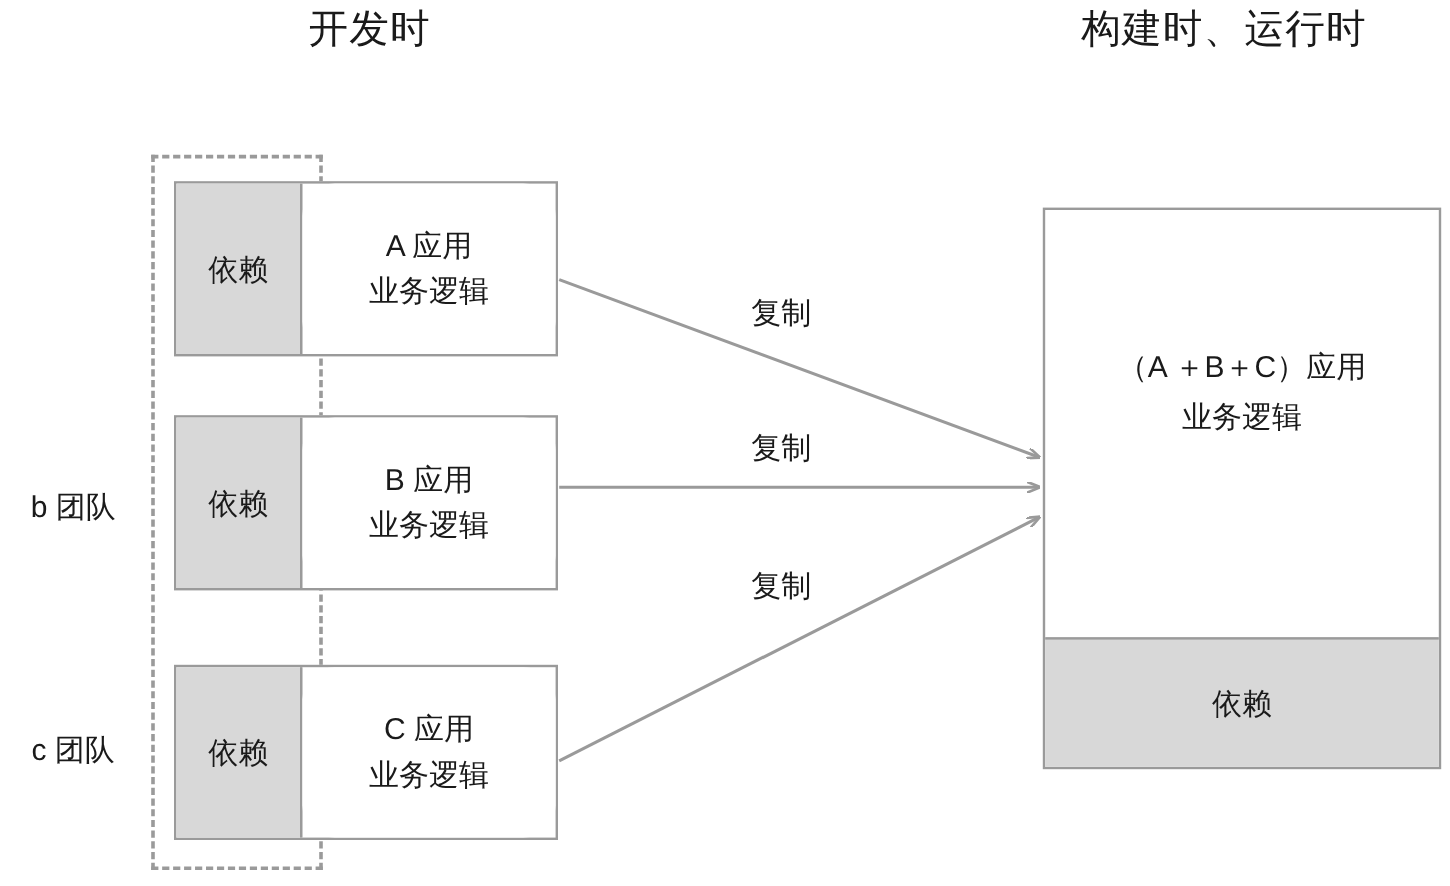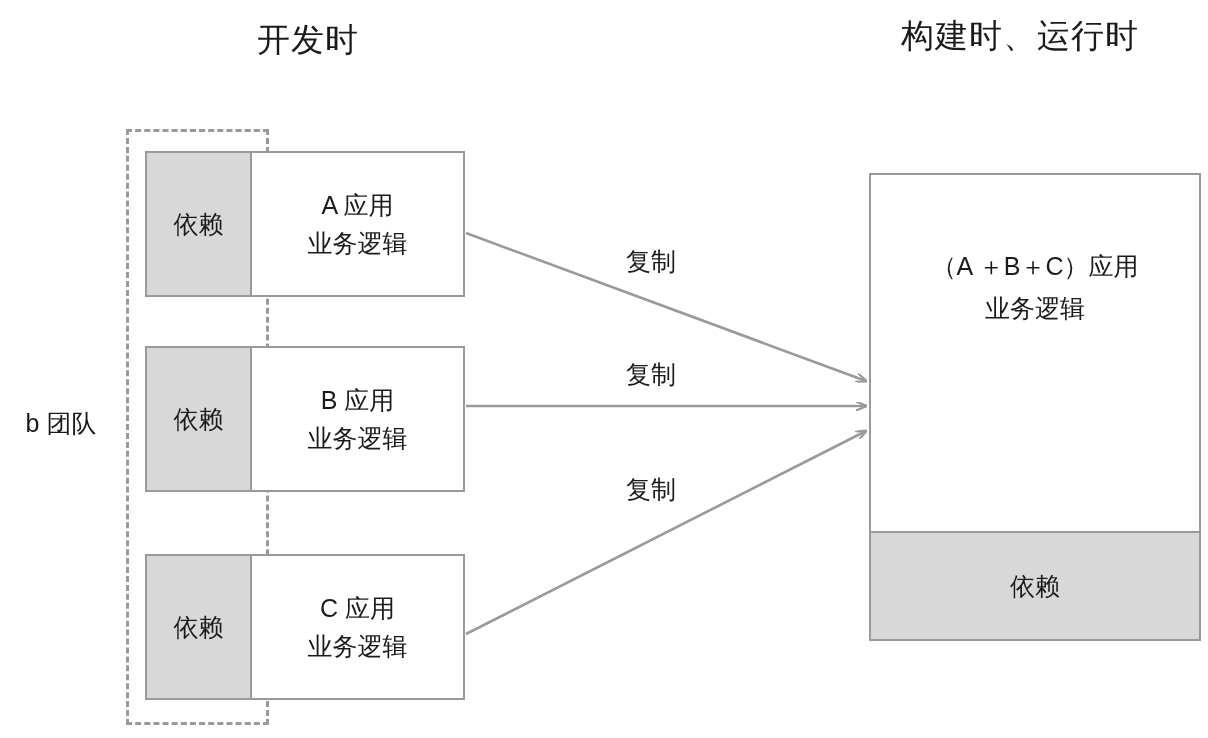--- a/index.html
+++ b/index.html
@@ -23,22 +23,22 @@
   
   .heading {
     position: absolute;
     font-size: 33px;
     line-height: 40px;
     letter-spacing: 1px;
     color: #1a1a1a;
     white-space: nowrap;
     text-align: center;
   }
-  #heading-dev  { left: 158px; top: 4px;  width: 300px; margin-top: 16px; }
-  #heading-build{ left: 850px; top: 16px;  width: 340px; }
+  #heading-dev  { left: 158px; top: 4px;  width: 300px; }
+  #heading-build{ left: 850px; top: 4px;  width: 340px; }
 
   
   .team-label {
     position: absolute;
     left: 0px;
     width: 122px;
     text-align: center;
     font-size: 25px;
     line-height: 30px;
     color: #1a1a1a;
@@ -114,21 +114,21 @@
     background: #ffffff;
     display: flex;
     flex-direction: column;
   }
   #combined-logic {
     flex: 1 1 auto;
     display: flex;
     flex-direction: column;
     align-items: center;
     justify-content: flex-start;
-    padding-top: 70px;
+    padding-top: 110px;
     font-size: 25px;
     line-height: 42px;
     color: #1a1a1a;
     box-sizing: border-box;
   }
   #combined-logic span { display: block; white-space: nowrap; }
   #combined-dep {
     flex: 0 0 108px;
     background: #d8d8d8;
     border-top: 2px solid #9a9a9a;
@@ -164,20 +164,21 @@
 </style>
 </head>
 <body>
 
 <div id="canvas">
 
   <div class="heading" id="heading-dev">开发时</div>
   <div class="heading" id="heading-build">构建时、运行时</div>
 
   <div class="team-label" id="team-b">b 团队</div>
+  <div class="team-label" id="team-c">c 团队</div>
 
   <div id="dashed-frame"></div>
 
   <div class="app-box" id="app-box-a">
     <div class="dep-cell">依赖</div>
     <div class="logic-cell">
       <span>A 应用</span>
       <span>业务逻辑</span>
     </div>
   </div>

